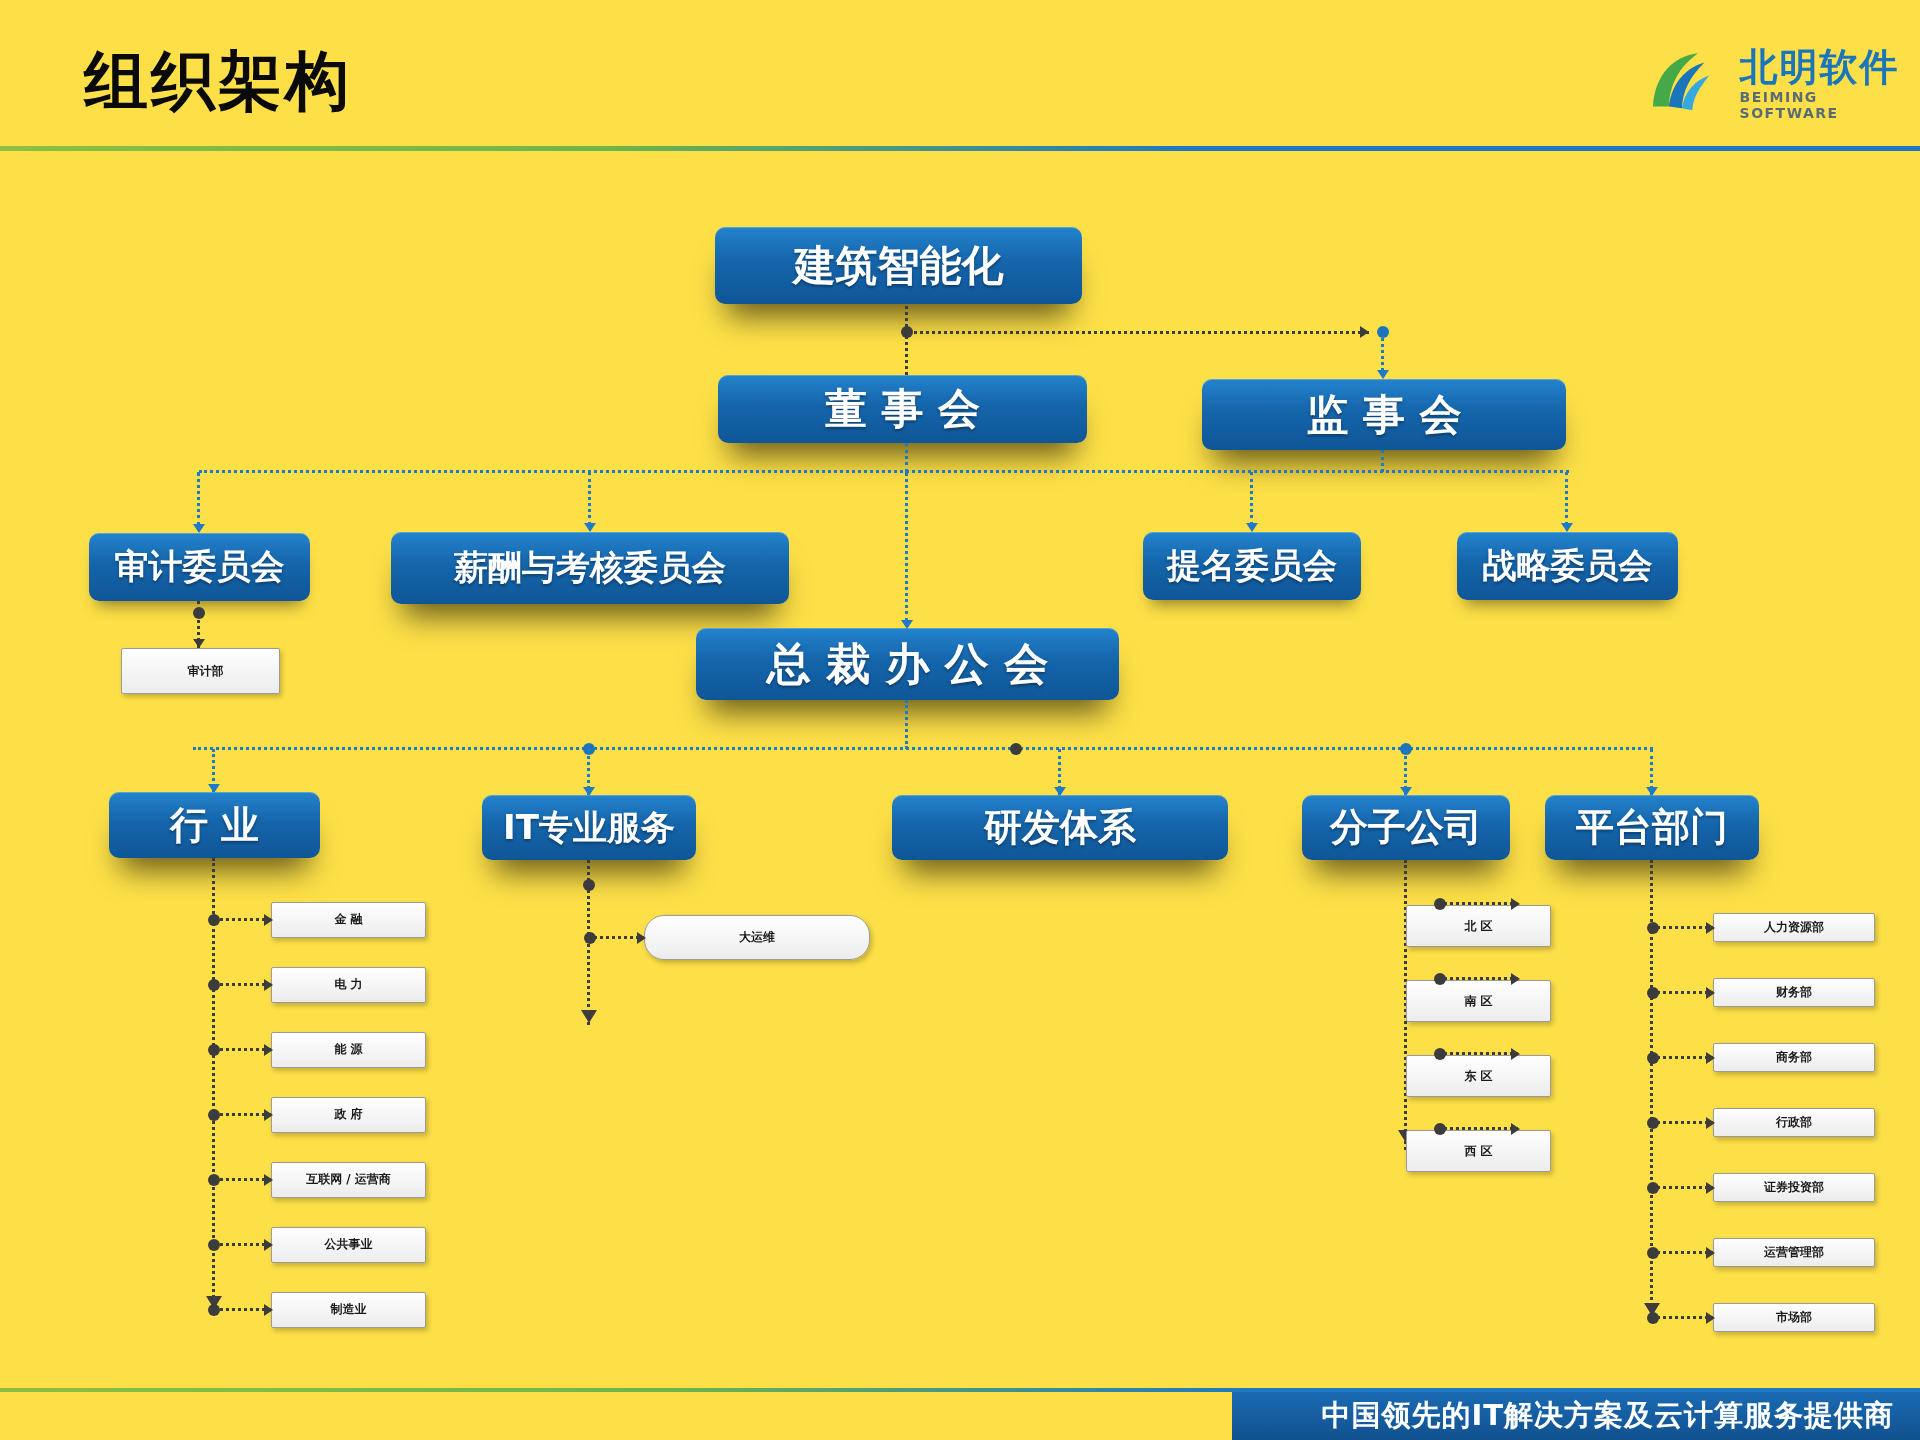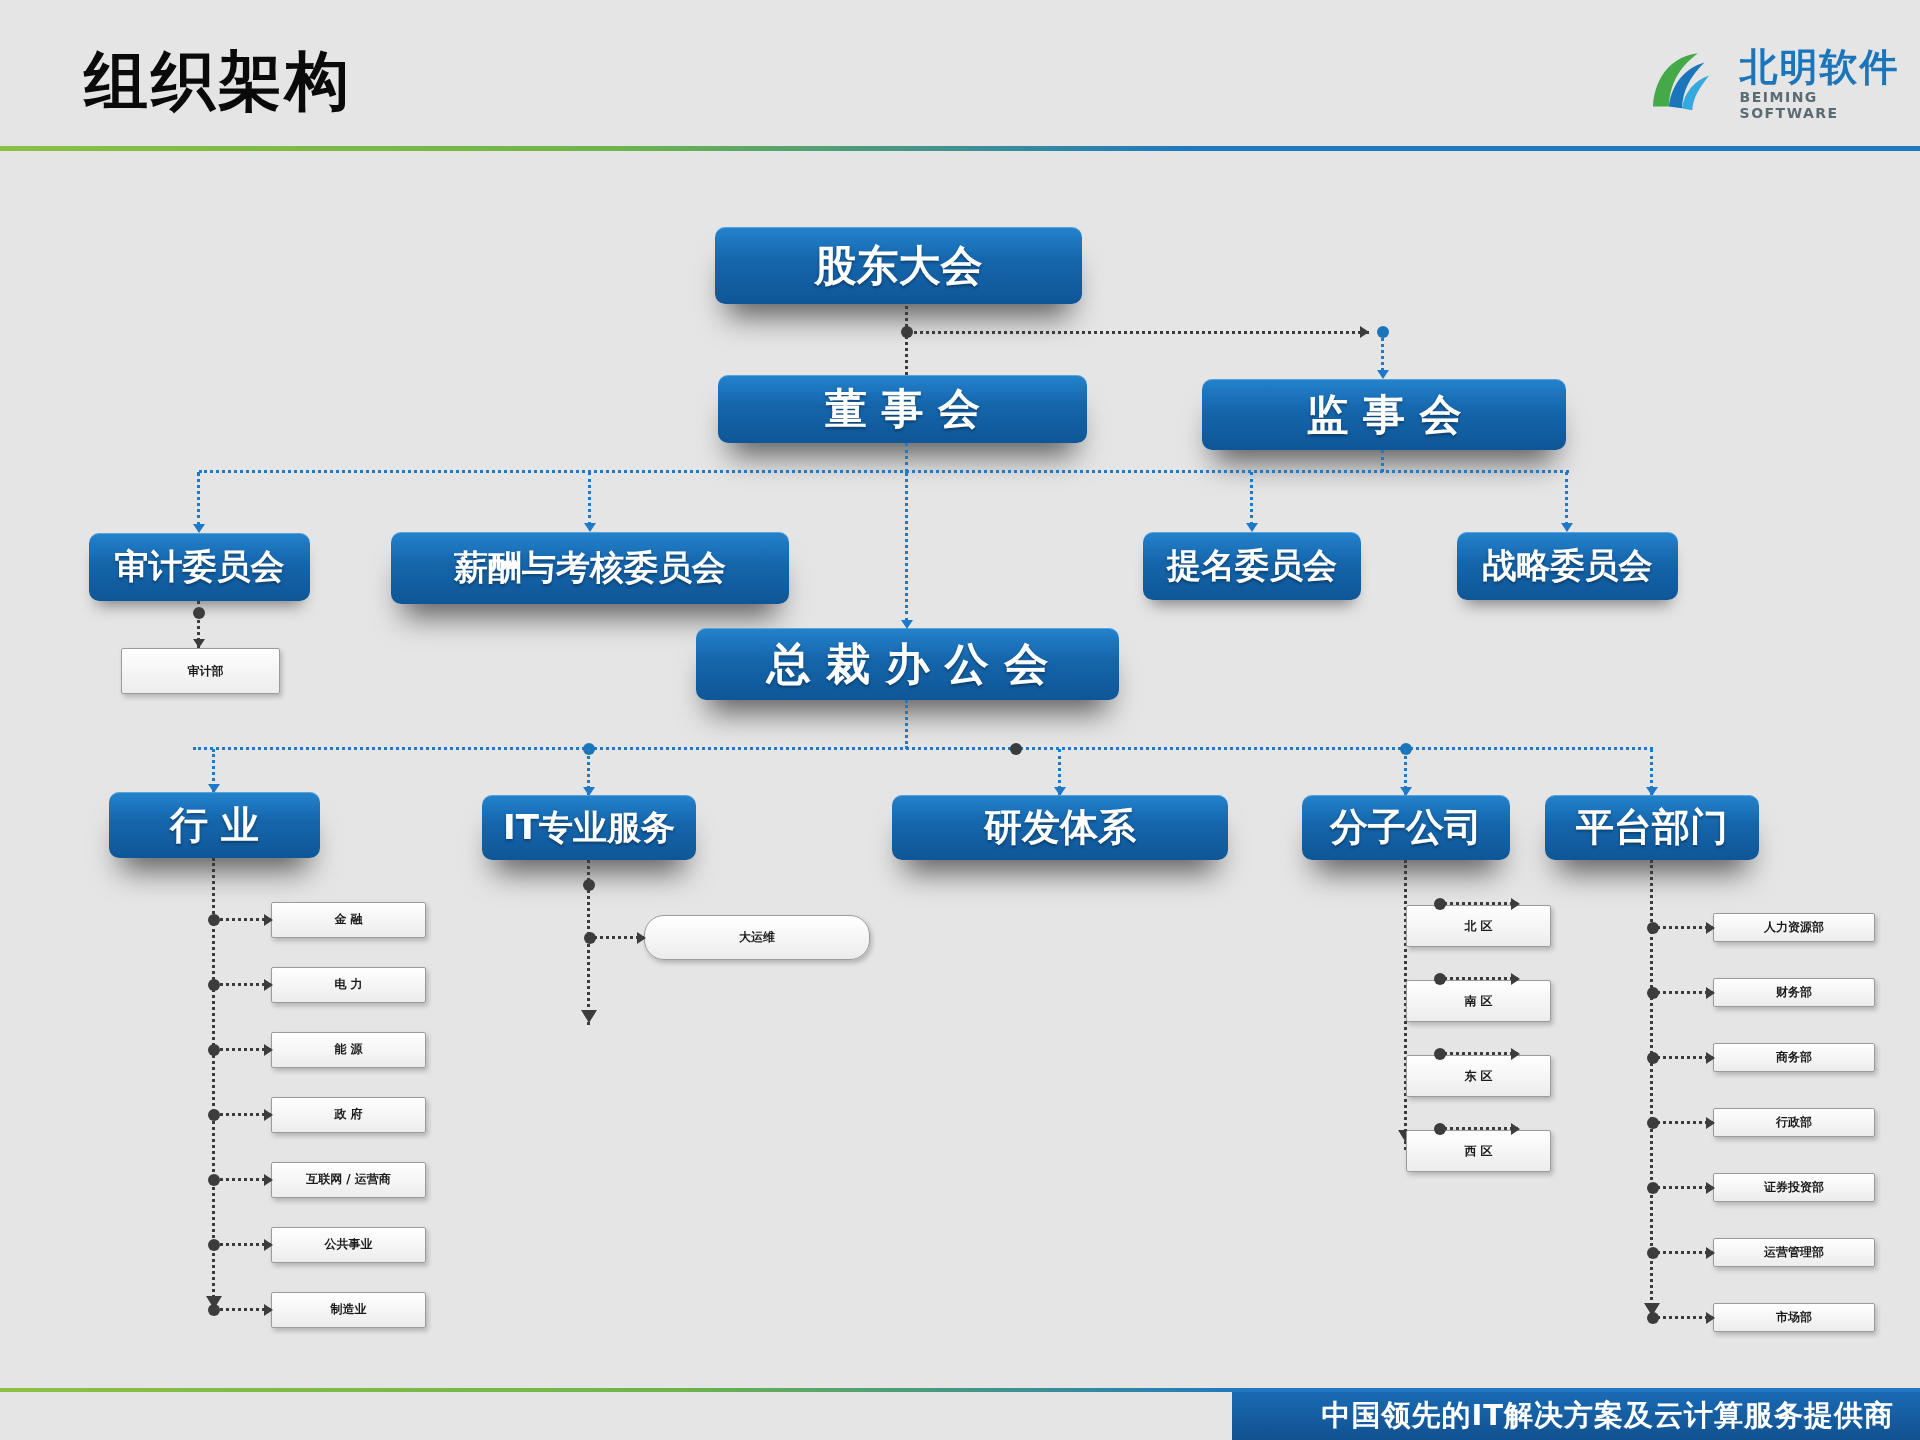--- a/index.html
+++ b/index.html
@@ -1,17 +1,17 @@
 <!DOCTYPE html>
 <html lang="zh"><head>
 <meta charset="utf-8">
 <style>
   html,body { margin:0; padding:0; background:#fff; }
   body { font-family:"DejaVu Sans","Liberation Sans",sans-serif; }
-  .slide { position:relative; width:1920px; height:1440px; background:#e5e5e5; overflow:hidden; }
+  .slide { position:relative; width:1920px; height:1440px; background:#fde047; overflow:hidden; }
 
   
   .title { position:absolute; left:84px; top:38px; font-size:64px; font-weight:900; color:#0a0a0a; letter-spacing:3px; margin:0; }
   .header-rule { position:absolute; left:0; top:146px; width:1920px; height:5px;
     background:linear-gradient(90deg,#8bc043 0%,#6db54a 32%,#1f78c0 62%,#1f78c0 100%); }
   .logo { position:absolute; left:1638px; top:44px; display:flex; align-items:center; gap:23px; }
   .logo-name { font-size:38px; font-weight:800; color:#1b75bb; letter-spacing:2px; line-height:1.1; }
   .logo-sub { font-size:14px; color:#5a6b74; letter-spacing:1.5px; font-weight:600; }
 
   
@@ -74,21 +74,21 @@
     </svg>
     <div class="logo-text">
       <div class="logo-name">北明软件</div>
       <div class="logo-sub">BEIMING SOFTWARE</div>
     </div>
   </div>
   <div class="header-rule"></div>
 
   <div>
 
-    <div class="bluebox lg" style="left:715px;top:227px;width:367px;height:77px;font-size:42px;">股东大会</div>
+    <div class="bluebox lg" style="left:715px;top:227px;width:367px;height:77px;font-size:42px;">建筑智能化</div>
     <div class="bluebox lg" style="left:718px;top:375px;width:369px;height:68px;font-size:42px;">董 事 会</div>
     <div class="bluebox lg" style="left:1202px;top:379px;width:364px;height:71px;font-size:42px;">监 事 会</div>
 
     <div class="bluebox" style="left:89px;top:533px;width:221px;height:68px;font-size:34px;">审计委员会</div>
     <div class="bluebox lg" style="left:391px;top:532px;width:398px;height:72px;font-size:34px;">薪酬与考核委员会</div>
     <div class="bluebox" style="left:1143px;top:532px;width:218px;height:68px;font-size:34px;">提名委员会</div>
     <div class="bluebox" style="left:1457px;top:532px;width:221px;height:68px;font-size:34px;">战略委员会</div>
 
     <div class="wbox abs fit" style="left: 121px; top: 648px; width: 159px; height: 46px; font-size: 12px;">审计部</div>
 

